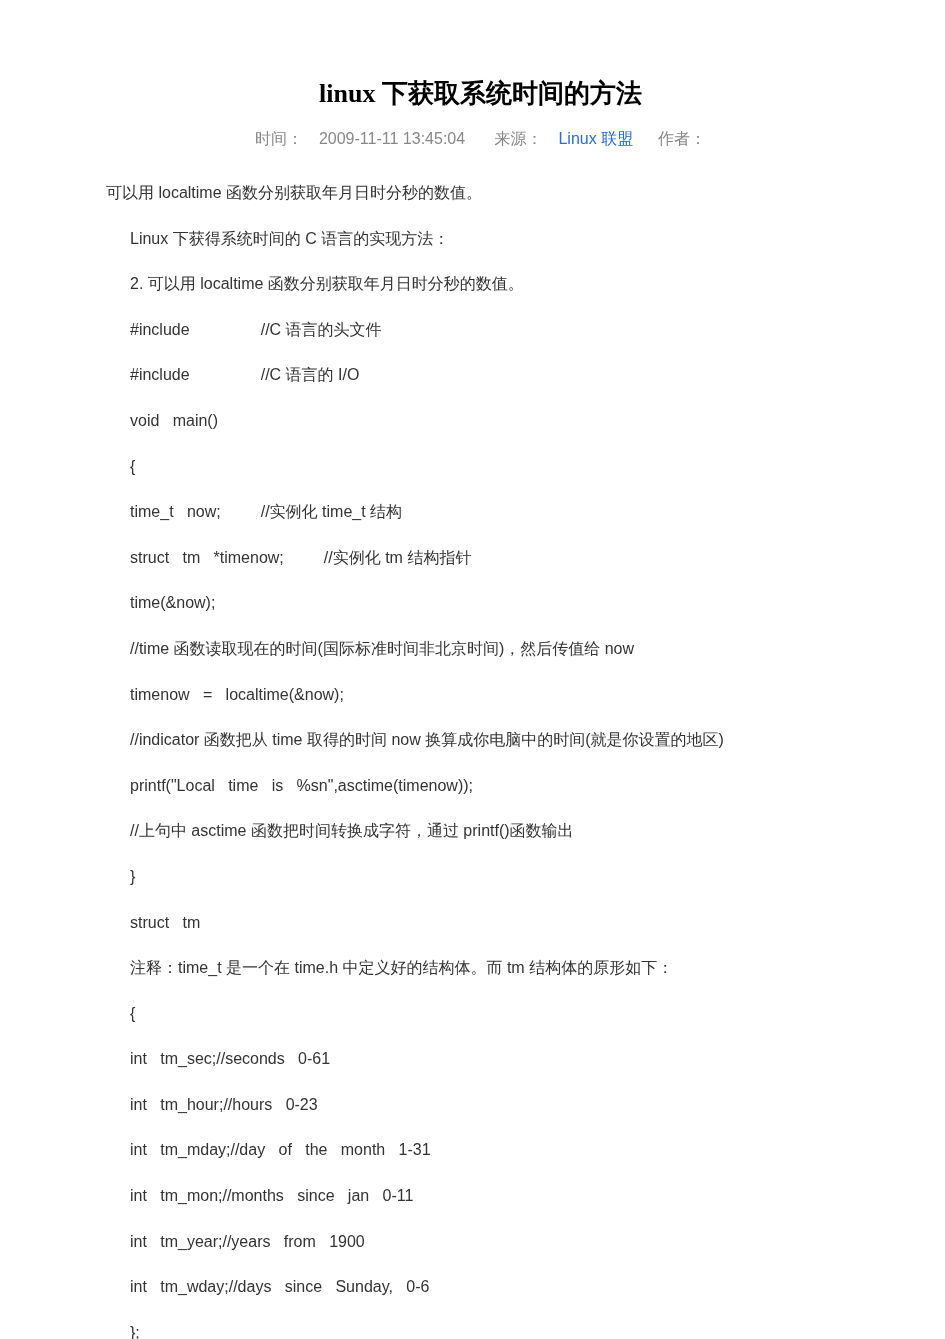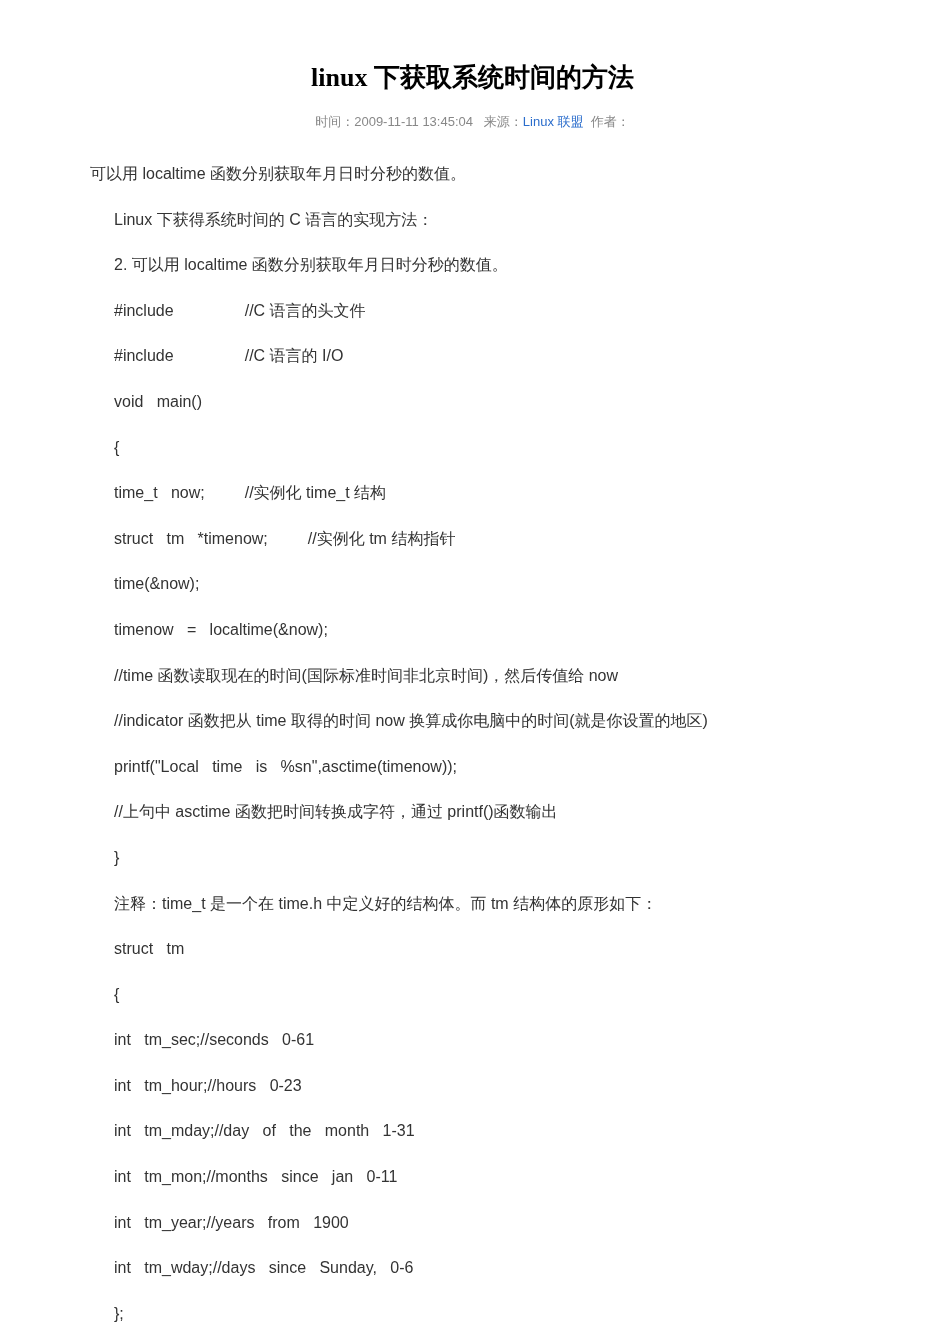--- a/index.html
+++ b/index.html
@@ -1,16 +1,16 @@
 <!DOCTYPE html>
 <html><head>
   <meta charset="utf-8">
   <style>
     * {
-      margin: 0;
+      margin: 8px;
       padding: 0;
       box-sizing: border-box;
     }
     body {
       font-family: "Microsoft YaHei", "SimSun", Arial, sans-serif;
       background: #ffffff;
       color: #333333;
       width: 945px;
       margin: 0 auto;
       padding: 60px 90px 40px 90px;
@@ -18,21 +18,21 @@
     .title {
       text-align: center;
       font-size: 26px;
       font-weight: bold;
       color: #000000;
       margin-bottom: 18px;
       font-family: "SimSun", serif;
     }
     .meta {
       text-align: center;
-      font-size: 13px;
+      font-size: 16px;
       color: #888888;
       margin-bottom: 30px;
     }
     .meta .link {
       color: #2b6dcc;
     }
     .content p {
       font-size: 16px;
       line-height: 1.6;
       margin-bottom: 20px;
@@ -61,28 +61,28 @@
   <p class="intro">可以用 localtime 函数分别获取年月日时分秒的数值。</p>
   <p class="indent">Linux 下获得系统时间的 C 语言的实现方法：</p>
   <p class="indent">2. 可以用 localtime 函数分别获取年月日时分秒的数值。</p>
   <p class="indent">#include&nbsp;&nbsp;&nbsp;&nbsp;&nbsp;&nbsp;&nbsp;&nbsp;&nbsp;&nbsp;&nbsp;&nbsp;&nbsp;&nbsp;&nbsp;&nbsp;//C 语言的头文件</p>
   <p class="indent">#include&nbsp;&nbsp;&nbsp;&nbsp;&nbsp;&nbsp;&nbsp;&nbsp;&nbsp;&nbsp;&nbsp;&nbsp;&nbsp;&nbsp;&nbsp;&nbsp;//C 语言的 I/O</p>
   <p class="indent">void&nbsp;&nbsp;&nbsp;main()</p>
   <p class="indent">{</p>
   <p class="indent">time_t&nbsp;&nbsp;&nbsp;now;&nbsp;&nbsp;&nbsp;&nbsp;&nbsp;&nbsp;&nbsp;&nbsp;&nbsp;//实例化 time_t 结构</p>
   <p class="indent">struct&nbsp;&nbsp;&nbsp;tm&nbsp;&nbsp;&nbsp;*timenow;&nbsp;&nbsp;&nbsp;&nbsp;&nbsp;&nbsp;&nbsp;&nbsp;&nbsp;//实例化 tm 结构指针</p>
   <p class="indent">time(&amp;now);</p>
+  <p class="indent">//time 函数读取现在的时间(国际标准时间非北京时间)，然后传值给 now</p>
   <p class="indent">timenow&nbsp;&nbsp;&nbsp;=&nbsp;&nbsp;&nbsp;localtime(&amp;now);</p>
-  <p class="indent">//time 函数读取现在的时间(国际标准时间非北京时间)，然后传值给 now</p>
   <p class="indent">//indicator 函数把从 time 取得的时间 now 换算成你电脑中的时间(就是你设置的地区)</p>
   <p class="indent">printf("Local&nbsp;&nbsp;&nbsp;time&nbsp;&nbsp;&nbsp;is&nbsp;&nbsp;&nbsp;%sn",asctime(timenow));</p>
   <p class="indent">//上句中 asctime 函数把时间转换成字符，通过 printf()函数输出</p>
   <p class="indent">}</p>
+  <p class="indent">struct&nbsp;&nbsp;&nbsp;tm</p>
   <p class="indent">注释：time_t 是一个在 time.h 中定义好的结构体。而 tm 结构体的原形如下：</p>
-  <p class="indent">struct&nbsp;&nbsp;&nbsp;tm</p>
   <p class="indent">{</p>
   <p class="indent">int&nbsp;&nbsp;&nbsp;tm_sec;//seconds&nbsp;&nbsp;&nbsp;0-61</p>
   <p class="indent">int&nbsp;&nbsp;&nbsp;tm_hour;//hours&nbsp;&nbsp;&nbsp;0-23</p>
   <p class="indent">int&nbsp;&nbsp;&nbsp;tm_mday;//day&nbsp;&nbsp;&nbsp;of&nbsp;&nbsp;&nbsp;the&nbsp;&nbsp;&nbsp;month&nbsp;&nbsp;&nbsp;1-31</p>
   <p class="indent">int&nbsp;&nbsp;&nbsp;tm_mon;//months&nbsp;&nbsp;&nbsp;since&nbsp;&nbsp;&nbsp;jan&nbsp;&nbsp;&nbsp;0-11</p>
   <p class="indent">int&nbsp;&nbsp;&nbsp;tm_year;//years&nbsp;&nbsp;&nbsp;from&nbsp;&nbsp;&nbsp;1900</p>
   <p class="indent">int&nbsp;&nbsp;&nbsp;tm_wday;//days&nbsp;&nbsp;&nbsp;since&nbsp;&nbsp;&nbsp;Sunday,&nbsp;&nbsp;&nbsp;0-6</p>
   <p class="indent">};</p>
 
 </div>

